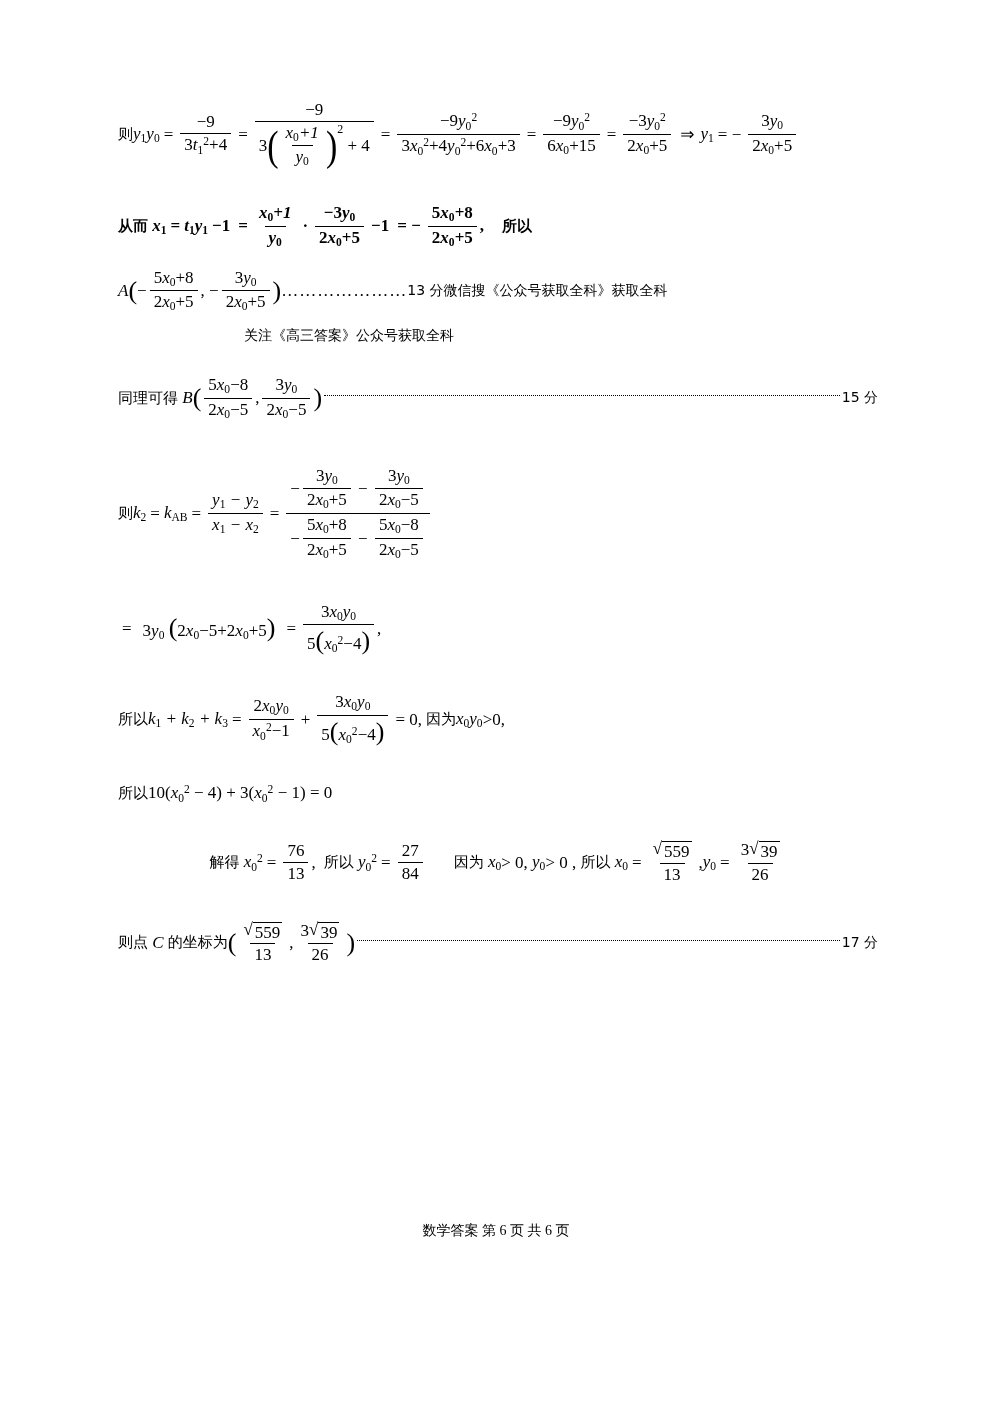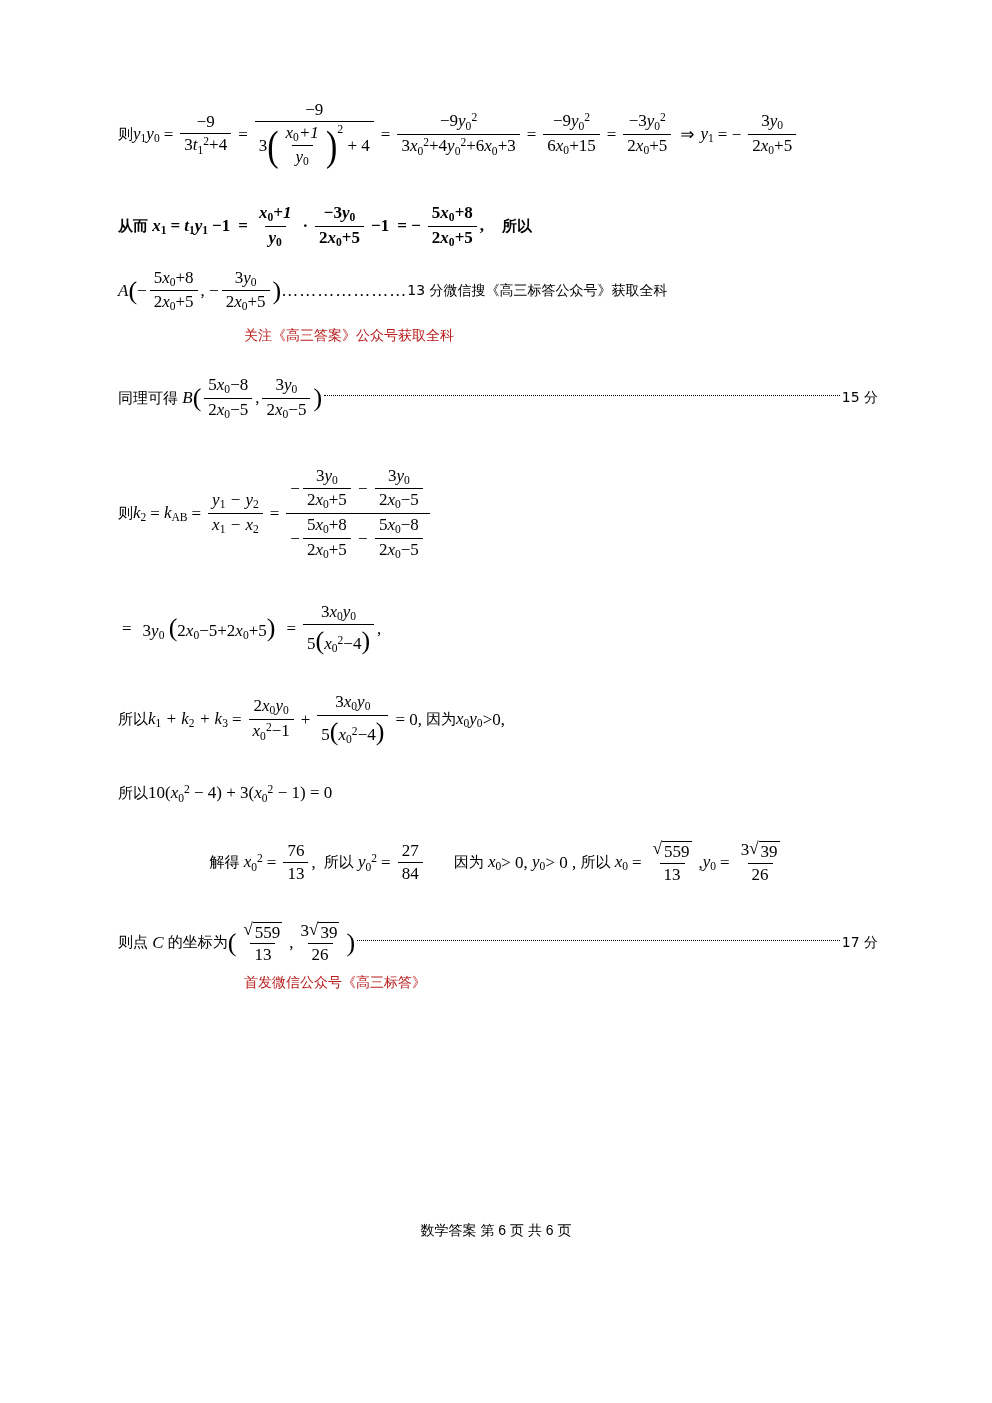--- a/index.html
+++ b/index.html
@@ -38,25 +38,25 @@
   .pmed { display:inline-flex; align-items:center; font-size:26px; font-family:"Liberation Serif", serif; }
 
   
   .sqrt { display:inline-flex; align-items:flex-start; }
   .sqrt .sign { font-size:17px; line-height:1; }
   .sqrt .rad { border-top:1.1px solid #000; padding:0 2px; margin-top:1px; }
 
   .dots { font-family:"Liberation Serif", serif; font-size:17px; letter-spacing:1px; }
   .leader { flex:1; border-bottom:1.6px dotted #000; margin:0 2px 5px 2px; min-width:10px; }
 
-  .red { color:#b91c1c; font-family:"DejaVu Sans", sans-serif; font-size:14px; }
+  .red { color:#000000; font-family:"DejaVu Sans", sans-serif; font-size:14px; }
   .redline { text-align:left; }
 
   .footer { position:absolute; left:0; right:0; top:1222px; text-align:center;
-            font-family:Liberation Sans, sans-serif; font-size:14px; }
+            font-family:Liberation Serif, serif; font-size:14px; }
 
   .block { margin-bottom:26px; }
 </style>
 </head>
 <body>
 
 <div class="page">
  <div class="content">
 
   <div class="block mathline" style="margin-bottom:34px;">
@@ -153,21 +153,21 @@
       <span class="den rm">2<span class="it">x</span><sub>0</sub>+5</span>
     </span>
     <span class="rm">,&nbsp;−</span>
     <span class="frac">
       <span class="num rm">3<span class="it">y</span><sub>0</sub></span>
       <span class="den rm">2<span class="it">x</span><sub>0</sub>+5</span>
     </span>
     <span class="pmed">)</span>
     <span class="dots">…………………</span>
     <span class="cn-s">13 分</span>
-    <span class="cn-s">微信搜《高三标答公众号》获取全科</span>
+    <span class="cn-s">微信搜《公众号获取全科》获取全科</span>
   </div>
 
   <div class="redline" style="margin-left:126px;margin-bottom:30px;">
     <span class="red">关注《高三答案》公众号获取全科</span>
   </div>
 
   <div class="block mathline" style="margin-bottom:44px;">
     <span class="cn">同理可得</span>
     <span class="it">&nbsp;B</span>
     <span class="pmed">(</span>
@@ -335,20 +335,17 @@
               <span class="rad rm">39</span>
             </span>
       </span>
       <span class="den rm">26</span>
     </span>
     <span class="pmed">)</span>
     <span class="leader"></span>
     <span class="cn-s">17 分</span>
   </div>
 
-  <div class="redline" style="margin-left:126px;">
-    <span class="red">首发微信公众号《高三标答》</span>
-  </div>
 
  </div>
 
  <div class="footer">数学答案   第 6 页  共 6 页</div>
 </div>
 
 </body></html>

